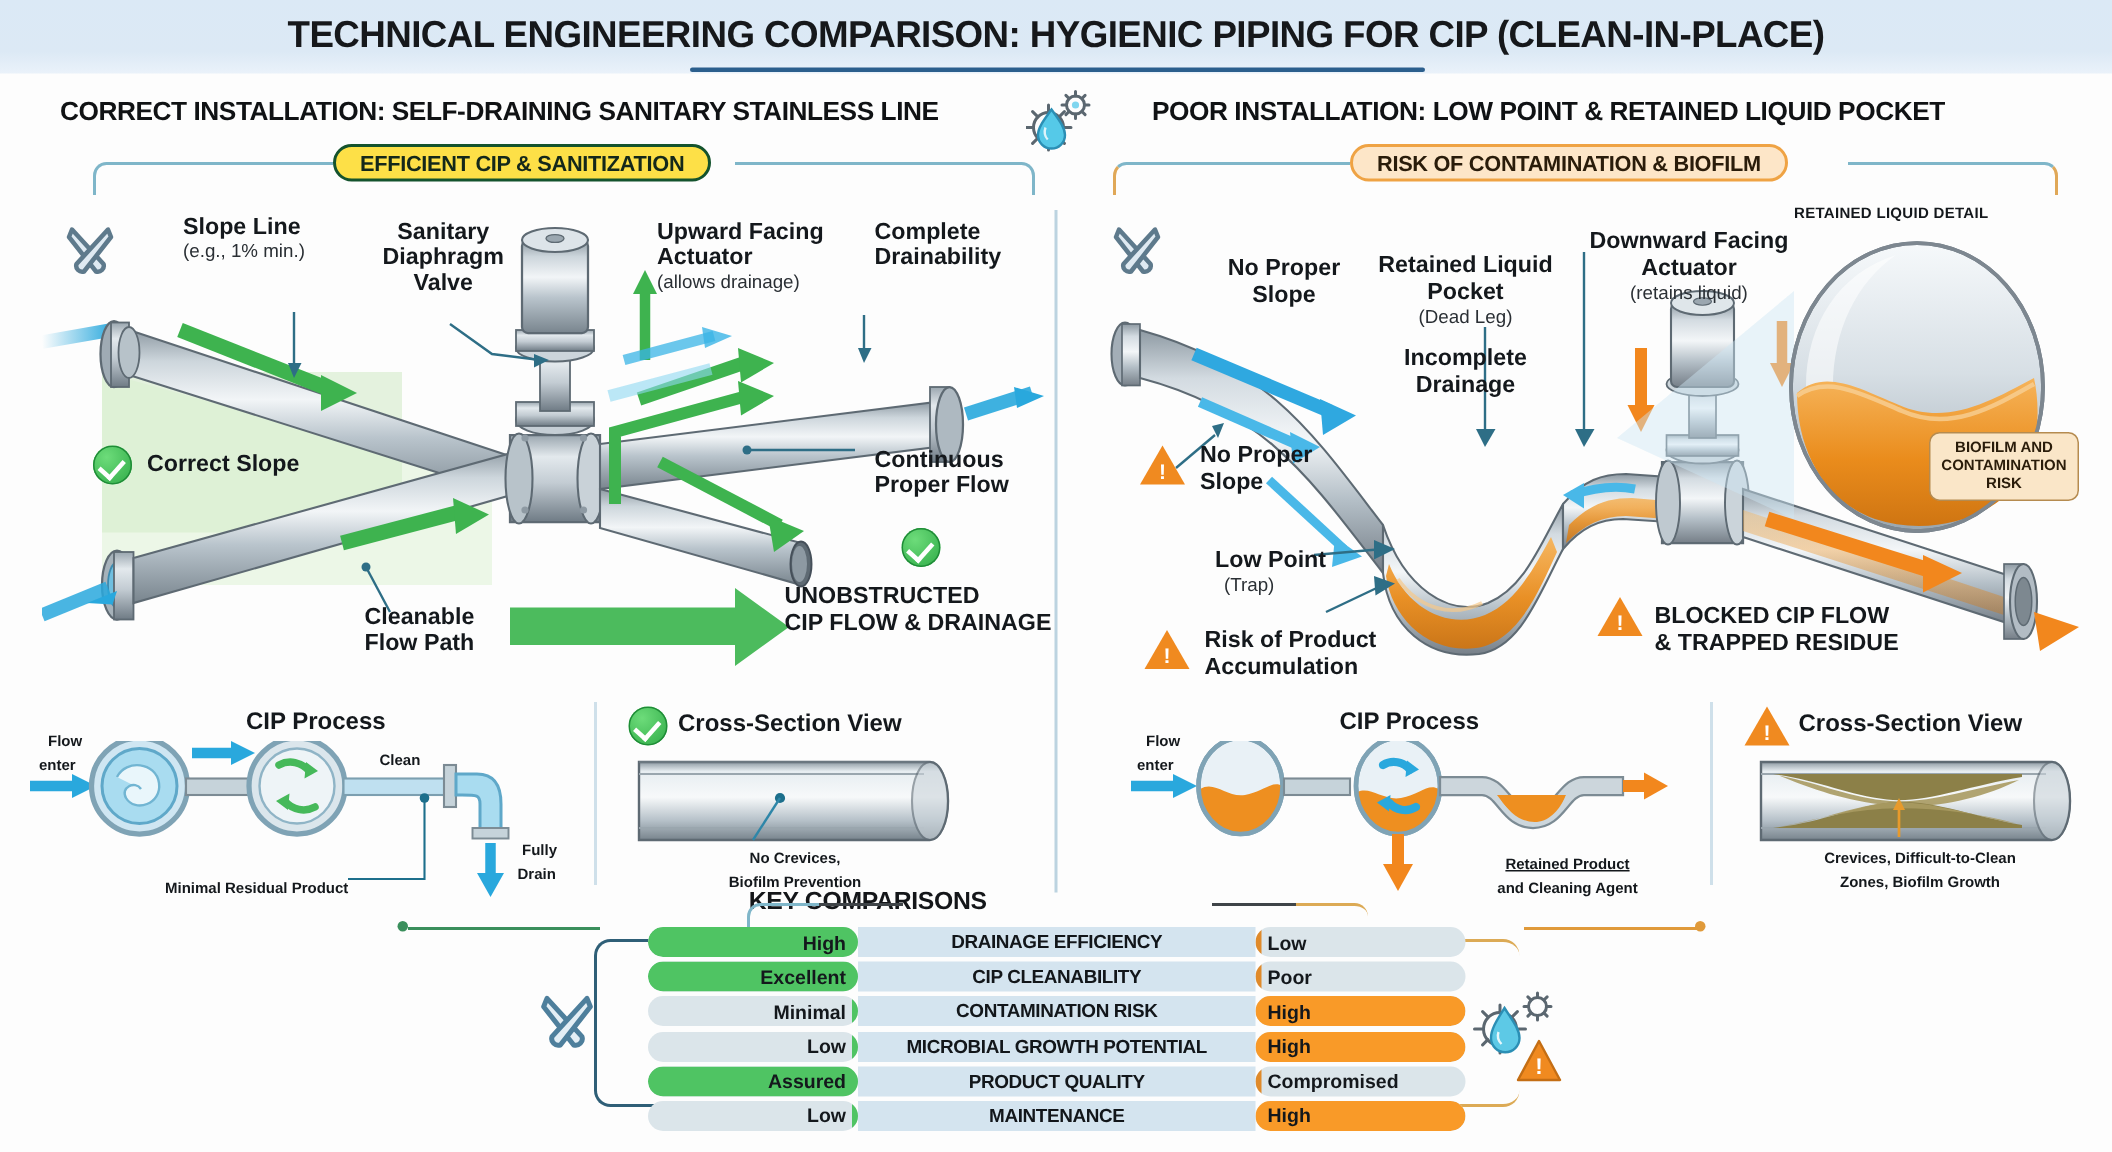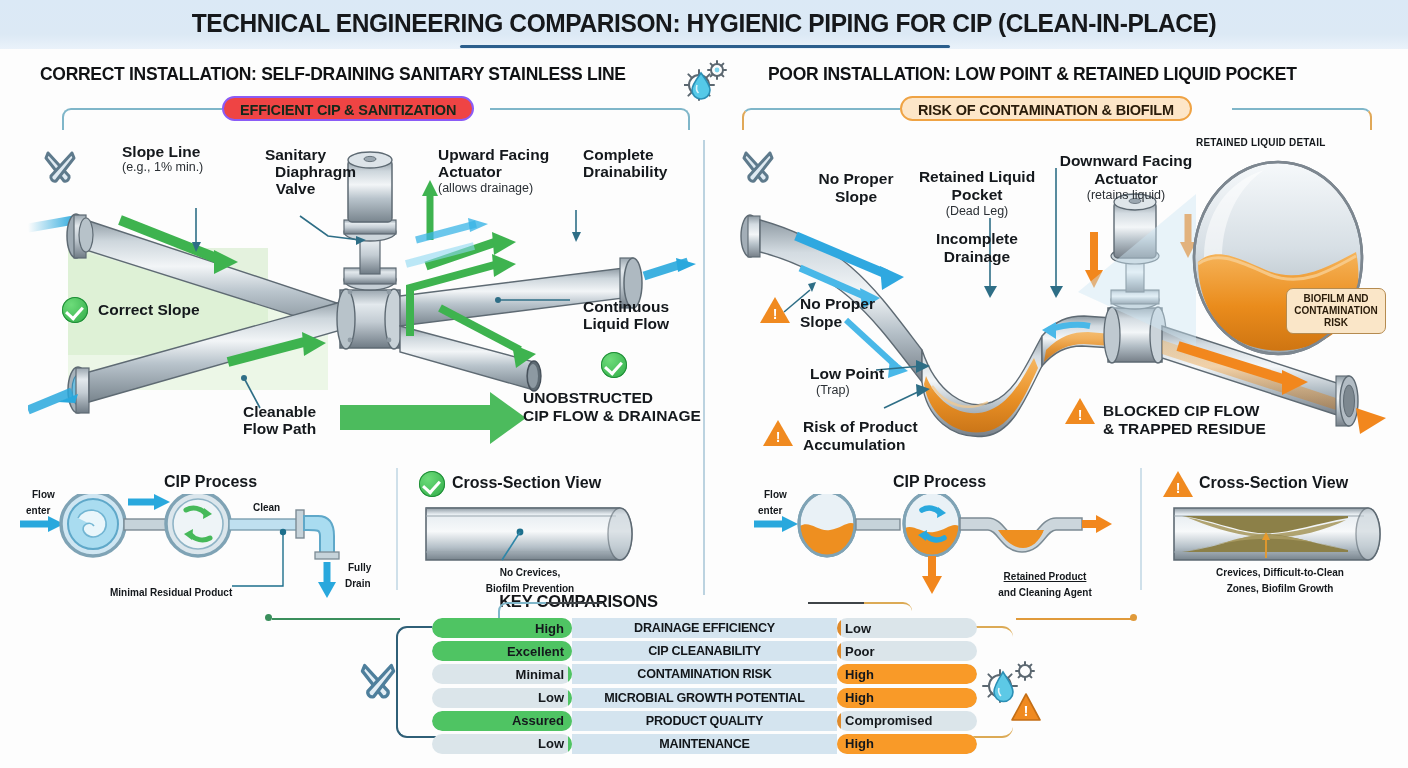--- a/index.html
+++ b/index.html
@@ -36,21 +36,21 @@
   }
   .panel-head.left { left:40px; }
   .panel-head.right { left:768px; }
 
   .pill {
     position:absolute; top:96px; height:25px; line-height:24px;
     border-radius:13px; font-size:14.5px; font-weight:bold;
     letter-spacing:-0.2px; text-align:center; padding:0 16px;
     white-space:nowrap;
   }
-  .pill.good { left:222px; background:#ef4444; border:2px solid #8b5cf6; color:#14281a; }
+  .pill.good { left:222px; background:#fde047; border:2px solid #14532d; color:#14281a; }
   .pill.bad  { left:900px; background:#fde6c8; border:2px solid #efa344; color:#2a1c0a; }
 
   .bracket {
     position:absolute; height:28px; border-top:2px solid #7fb6c9;
     top:108px;
   }
   .bracket.l1 { left:62px; width:160px; border-left:2px solid #7fb6c9;
      border-top-left-radius:9px; height:22px; top:108px;}
   .bracket.l2 { left:490px; width:200px; border-right:2px solid #7fb6c9;
      border-top-right-radius:9px; height:22px; top:108px;}
@@ -317,35 +317,35 @@
         <path d="M6 5 L27 28 a4 4 0 0 1 -5 5 L4 10 Z"></path>
         <path d="M30 5 L9 28 a4 4 0 0 0 5 5 L32 10 Z"></path>
       </g>
     </svg>
   </div>
 
   <div class="lbl sz15" style="left:122px; top:143px;">Slope Line</div>
   <div class="lbl sub" style="left:122px; top:160px;">(e.g., 1% min.)</div>
 
   <div class="lbl sz15 ctr" style="left:248px; top:146px; width:95px;">Sanitary</div>
-  <div class="lbl sz15 ctr" style="left:248px; top:163px; width:95px;margin-left:20px;">Diaphragm</div>
+  <div class="lbl sz15 ctr" style="left:248px; top:163px; width:95px;">Diaphragm</div>
   <div class="lbl sz15 ctr" style="left:248px; top:180px; width:95px;">Valve</div>
 
   <div class="lbl sz15" style="left:438px; top:146px;">Upward Facing</div>
   <div class="lbl sz15" style="left:438px; top:163px;">Actuator</div>
   <div class="lbl sub" style="left:438px; top:181px;">(allows drainage)</div>
 
   <div class="lbl sz15" style="left:583px; top:146px;">Complete</div>
   <div class="lbl sz15" style="left:583px; top:163px;">Drainability</div>
 
   <div class="icn check" style="left:62px; top:297px;"></div>
   <div class="lbl sz15" style="left:98px; top:301px;">Correct Slope</div>
 
   <div class="lbl sz15" style="left:583px; top:298px;">Continuous</div>
-  <div class="lbl sz15" style="left:583px; top:315px;">Liquid Flow</div>
+  <div class="lbl sz15" style="left:583px; top:315px;">Proper Flow</div>
 
   <div class="lbl sz15" style="left:243px; top:403px;">Cleanable</div>
   <div class="lbl sz15" style="left:243px; top:420px;">Flow Path</div>
 
   <div class="icn check" style="left:601px; top:352px;"></div>
   <div class="lbl sz15" style="left:523px; top:389px;">UNOBSTRUCTED</div>
   <div class="lbl sz15" style="left:523px; top:407px;">CIP FLOW &amp; DRAINAGE</div>
 
   <div class="svgwrap" style="left:726px; top:140px;">
     <svg width="680" height="320" viewBox="0 0 680 320">

